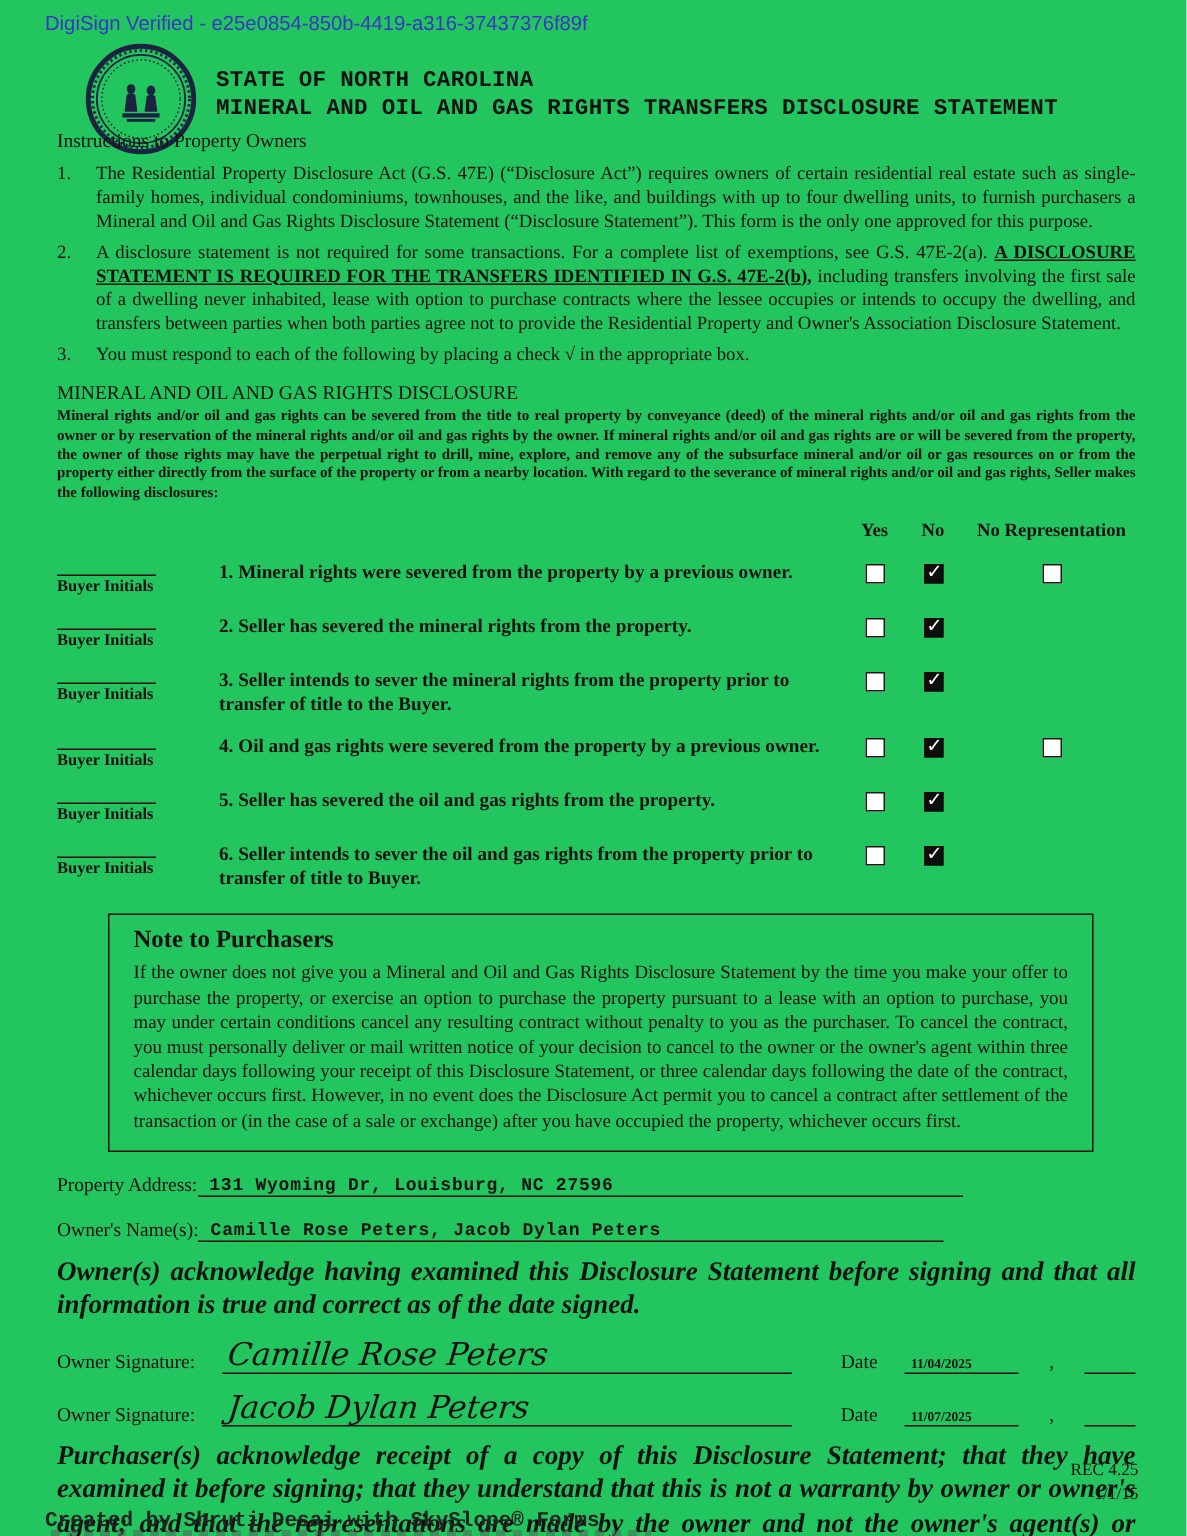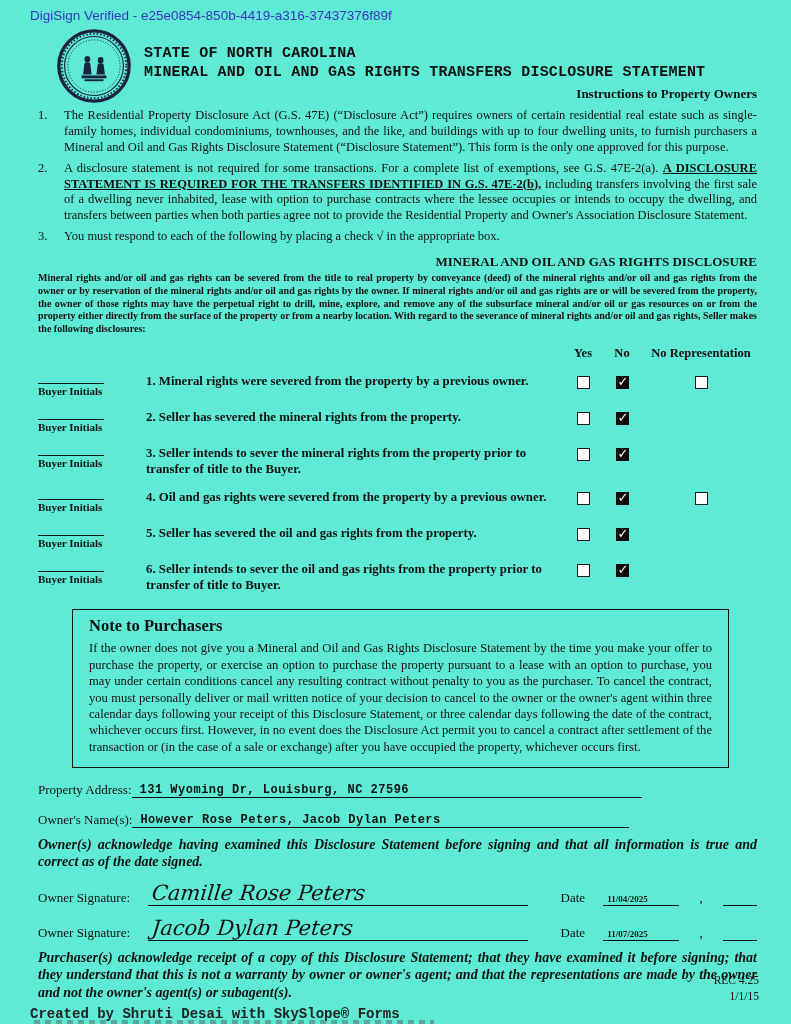--- a/index.html
+++ b/index.html
@@ -1,38 +1,38 @@
 <!DOCTYPE html>
 <html><head>
 <meta charset="utf-8">
 <style>
   * { margin:0; padding:0; box-sizing:border-box; }
   html,body { background:#fff; }
   .page {
     position:relative;
     width:791px; height:1024px;
     margin:0 auto;
-    background:#5eead4;
+    background:#22c55e;
     font-family:"Liberation Serif", serif;
     color:#121212;
     overflow:hidden;
   }
   .digisign {
     position:absolute; top:8px; left:30px;
     font-family:"Liberation Sans", sans-serif;
     font-size:13.5px; color:#3a36c3; font-weight:400;
   }
   .letterhead { position:absolute; top:28px; left:56px; display:flex; align-items:center;font-family:Liberation Mono, monospace; }
   .seal { width:76px; height:76px; flex:0 0 76px; }
   .titles { margin-left:12px; padding-bottom:6px; }
   .titles .t1 { font-size:15px; font-weight:bold; letter-spacing:.2px; }
   .titles .t2 { font-size:15px; font-weight:bold; letter-spacing:.2px; margin-top:2px; }
 
   .content { position:absolute; top:86px; left:38px; right:34px; }
-  .h-center { text-align:right; font-weight:bold; font-size:13px; }
+  .h-center { text-align:left; font-weight:normal; font-size:13px; }
   .inst { margin-top:6px; }
   .inst-item { display:flex; margin-top:5px; }
   .inst-num { width:16px; flex:0 0 16px; font-size:12.5px; }
   .inst-gap { width:10px; flex:0 0 10px; }
   .inst-text { flex:1; font-size:12.5px; line-height:1.27; text-align:justify; }
   .bold-underline { font-weight:bold; text-decoration:underline; }
 
   .disc-head { margin-top:9px; }
   .disc-intro { margin-top:2px; font-weight:bold; font-size:10px; line-height:1.28; text-align:justify; }
 
@@ -72,21 +72,21 @@
   .fill-mono {
     font-family:"Liberation Mono", monospace;
     font-size:12px; font-weight:bold; letter-spacing:.5px;
     padding:0 4px 0 8px; white-space:nowrap;
   }
   .u-line { border-bottom:1.2px solid #111; }
   .flex-line { flex:0 0 auto; }
   .addr-line { width:510px; }
   .name-line { width:497px; }
 
-  .ack { margin-top:8px; font-style:italic; font-weight:600; font-size:14px; line-height:1.25; text-align:justify; }
+  .ack { margin-top:8px; font-style:italic; font-weight:600; font-size:18px; line-height:1.25; text-align:justify; }
 
   .sig-row { display:flex; align-items:flex-end; margin-top:13px; font-size:13px;justify-content:space-between; }
   .sig-line { flex:0 0 auto; width:380px; position:relative; height:22px; }
   .sig-script {
     position:absolute; left:4px; bottom:0px;
     font-family:"DejaVu Serif", serif; font-style:italic; font-weight:500;
     font-size:21px; transform:skewX(-6deg); white-space:nowrap;
   }
   .date-label { margin-left:14px; white-space:nowrap; }
   .date-value {
@@ -272,21 +272,21 @@
       <div class="note-body">If the owner does not give you a Mineral and Oil and Gas Rights Disclosure Statement by the time you make your offer to purchase the property, or exercise an option to purchase the property pursuant to a lease with an option to purchase, you may under certain conditions cancel any resulting contract without penalty to you as the purchaser. To cancel the contract, you must personally deliver or mail written notice of your decision to cancel to the owner or the owner's agent within three calendar days following your receipt of this Disclosure Statement, or three calendar days following the date of the contract, whichever occurs first. However, in no event does the Disclosure Act permit you to cancel a contract after settlement of the transaction or (in the case of a sale or exchange) after you have occupied the property, whichever occurs first.</div>
     </div>
 
     <div class="field-row">
       <span class="field-label">Property Address:</span>
       <span class="fill-mono u-line flex-line addr-line">131 Wyoming Dr, Louisburg, NC 27596</span>
     </div>
 
     <div class="field-row">
       <span class="field-label">Owner's Name(s):</span>
-      <span class="fill-mono u-line flex-line name-line">However Rose Peters, Jacob Dylan Peters</span>
+      <span class="fill-mono u-line flex-line name-line">Camille Rose Peters, Jacob Dylan Peters</span>
     </div>
 
     <div class="ack">Owner(s) acknowledge having examined this Disclosure Statement before signing and that all information is true and correct as of the date signed.</div>
 
     <div class="sig-row">
       <span class="field-label">Owner Signature:</span>
       <span class="sig-line u-line">
           <span class="sig-script">Camille Rose Peters</span>
         </span>
       <span class="date-label">Date</span>

